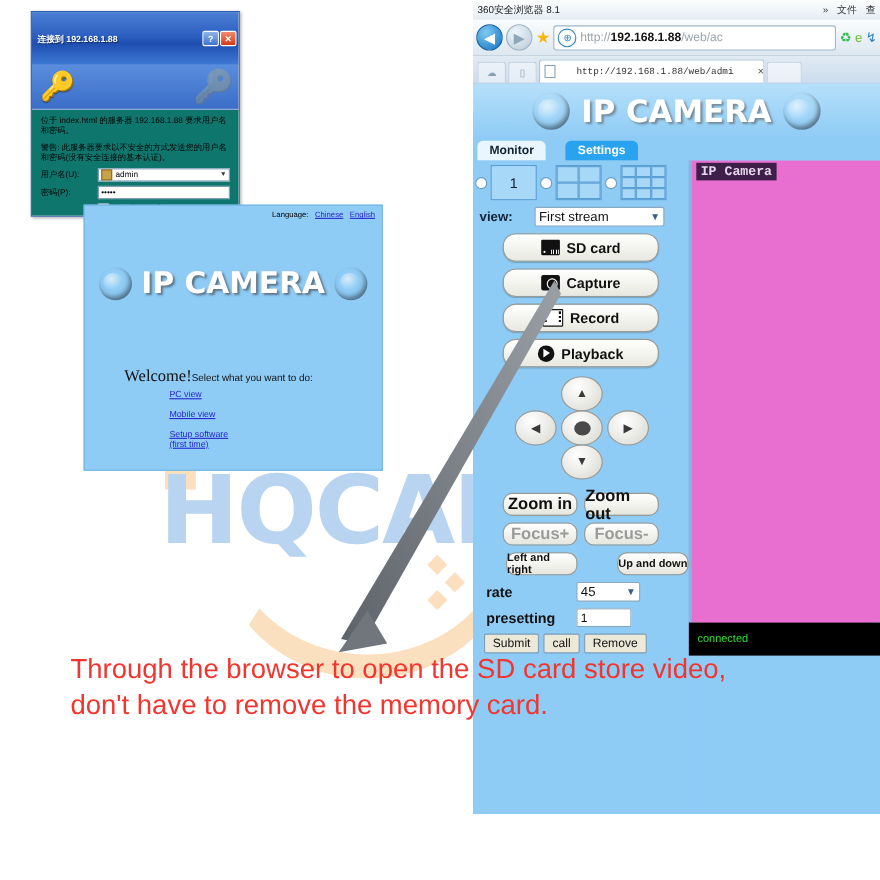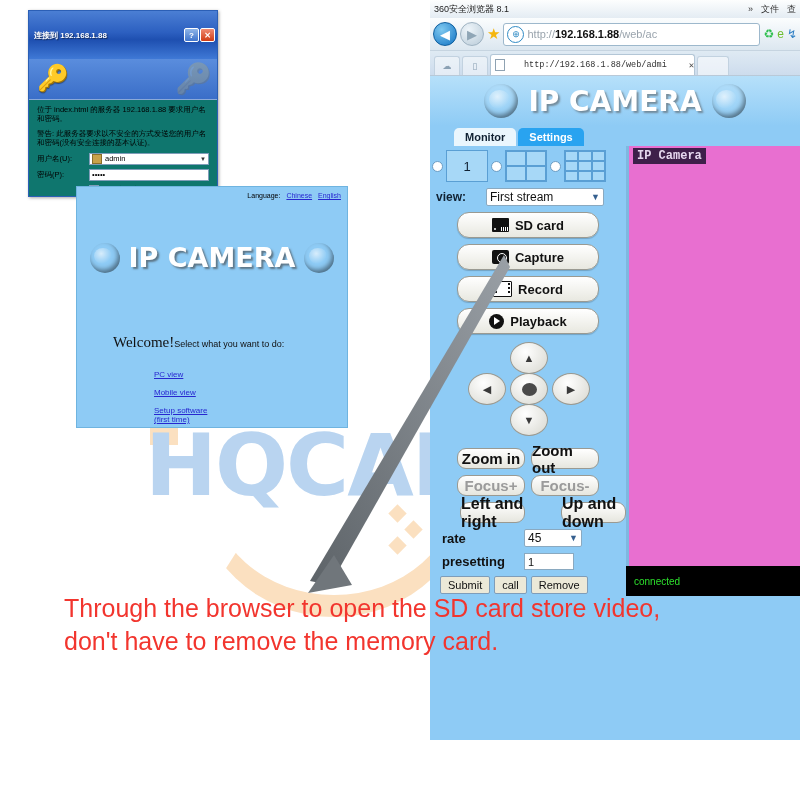--- a/index.html
+++ b/index.html
@@ -76,21 +76,21 @@
      box-shadow:inset -2px -3px 5px rgba(0,0,0,.45);position:relative;}
   .globe::after{content:"";position:absolute;left:14%;top:18%;width:60%;height:55%;
      background:radial-gradient(ellipse at 40% 35%,rgba(255,255,255,.65),rgba(255,255,255,0) 70%);border-radius:50%;}
   .globe.g1{width:30px;height:30px;}
   .globe.g2{width:30px;height:30px;}
   #welcome-title{font-size:27px;font-weight:bold;color:#fff;letter-spacing:0px;
      font-family:"DejaVu Sans",sans-serif;text-shadow:2px 2px 2px rgba(60,60,60,.6);}
   #welcome-msg{position:absolute;left:36px;top:146px;white-space:nowrap;}
   #welcome-msg .w1{font-family:"Liberation Serif",serif;font-size:15px;color:#111;}
   #welcome-msg .w2{font-size:9px;color:#111;}
-  #welcome-links{position:absolute;left:77px;top:184px;font-size:8px;line-height:1.0;}
+  #welcome-links{position:absolute;left:77px;top:168px;font-size:8px;line-height:1.0;}
   #welcome-links a{display:block;color:#2727d0;text-decoration:underline;margin-bottom:10px;}
   #welcome-links a.tight{margin-bottom:1px;}
 
   
   #browser{position:absolute;left:430px;top:0;width:370px;height:740px;background:#eef3f8;overflow:hidden;}
   #browser-titlebar{height:18px;background:linear-gradient(to bottom,#fdfefe,#e4ecf3);
      display:flex;align-items:center;padding:0 4px;font-size:9px;color:#333;}
   #browser-titlebar .appname{font-weight:normal;color:#222;}
   #browser-titlebar .right{margin-left:auto;display:flex;gap:8px;align-items:center;color:#333;}
   #browser-toolbar{height:32px;background:linear-gradient(to bottom,#fbfdfe,#dce7f0);
@@ -120,21 +120,21 @@
   .tabnew{width:30px;height:18px;background:rgba(255,255,255,.55);border:1px solid #c2d2e0;border-bottom:none;border-radius:3px 3px 0 0;}
 
   
   #page{position:absolute;left:0;top:76px;width:370px;height:664px;background:#8ecbf5;overflow:hidden;}
   #page-header{height:50px;display:flex;align-items:center;justify-content:center;gap:10px;
      background:linear-gradient(to bottom,#b6e0fa,#8ecbf5);}
   #page-header .ptitle{font-size:28px;font-weight:bold;color:#fff;font-family:"DejaVu Sans",sans-serif;
      text-shadow:2px 2px 2px rgba(80,80,80,.55);}
   #page-header .globe{width:34px;height:34px;}
 
-  #tabsrow{display:flex;align-items:flex-end;height:20px;padding-left:4px;gap:2px;margin-left:20px;}
+  #tabsrow{display:flex;align-items:flex-end;height:20px;padding-left:4px;gap:18px;}
   .pgtab{height:18px;padding:0 11px;display:flex;align-items:center;font-size:11px;font-weight:bold;
      border-radius:5px 5px 0 0;}
   .pgtab.active{background:#eaf6fd;color:#123;}
   .pgtab.inactive{background:#29a3f0;color:#fff;}
 
   #panel{position:absolute;left:0;top:70px;width:196px;bottom:0;background:#8ecbf5;}
   #video{position:absolute;left:196px;top:70px;right:0;height:420px;background:#e86fd0;
      border-left:3px solid #7fb8e0;}
   #video .vlabel{position:absolute;left:4px;top:2px;background:#3e1f4a;color:#e6d8ef;
      font-family:"Liberation Mono",monospace;font-size:12px;font-weight:bold;padding:1px 4px;}
@@ -186,21 +186,21 @@
   .dbtn.left{left:0;top:31px;}
   .dbtn.right{left:84px;top:31px;}
   .dbtn.center{left:42px;top:31px;}
   .dbtn.center .dot{width:15px;height:13px;border-radius:50%;background:#4a4a4a;}
 
   .rowbtns{display:flex;gap:6px;justify-content:center;margin-top:6px;}
   .smbtn{width:66px;height:19px;border-radius:9px;background:linear-gradient(to bottom,#ffffff,#e6e6de);
      border:1px solid #9a9a92;display:flex;align-items:center;justify-content:center;
      font-size:15px;font-weight:bold;color:#111;}
   .smbtn.dis{color:#9b9b9b;}
-  .smbtn.wide{font-size:16px;margin-left:30px;}
+  .smbtn.wide{font-size:10px;margin-left:30px;}
 
   .kvrow{display:flex;align-items:center;padding:6px 0 0 12px;gap:10px;}
   .kvrow .k{font-size:13px;font-weight:bold;color:#111;width:72px;}
   .kvrow .selectbox{width:50px;}
   .textbox{background:#fff;border:1px solid #8aa9c0;width:50px;height:17px;font-size:11px;
      display:flex;align-items:center;padding:0 3px;color:#111;box-sizing:border-box;}
   #presetbtns{display:flex;gap:4px;padding:6px 0 0 10px;}
   .pbtn{background:#ece9d8;border:1px solid #7f9db9;border-radius:2px;padding:2px 7px;
      font-size:11px;color:#111;}
 

